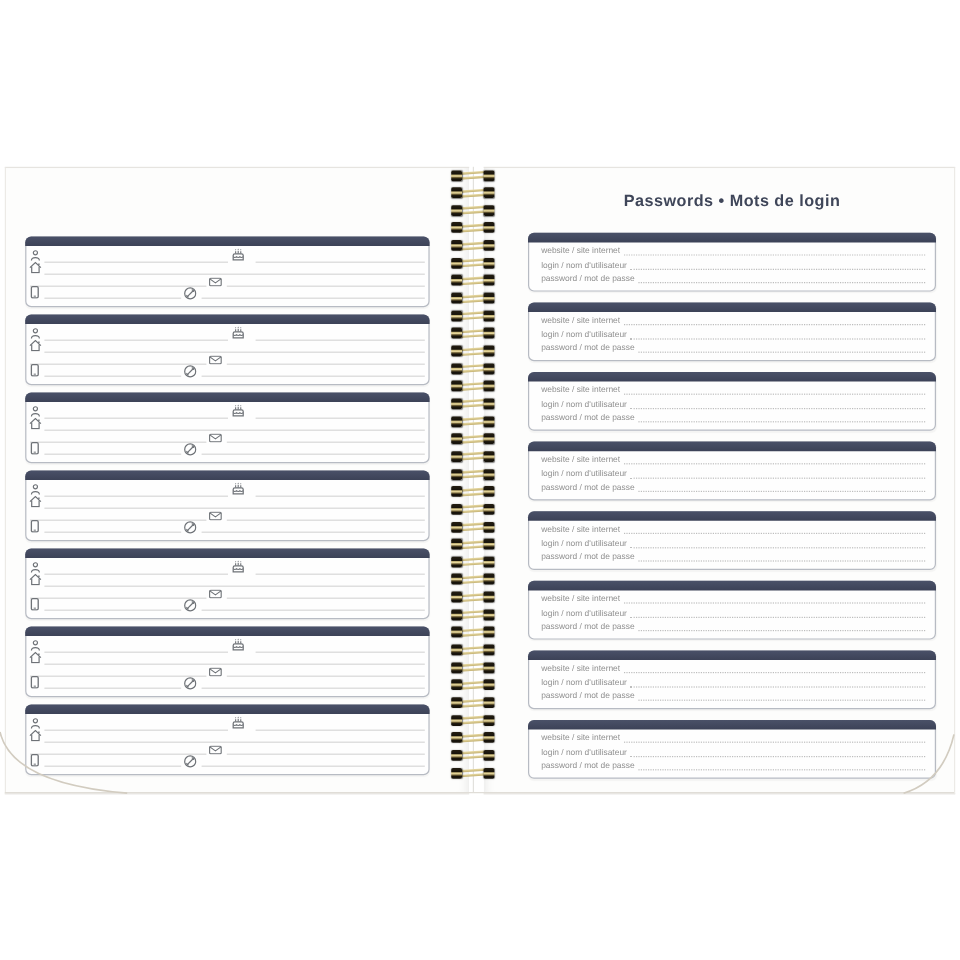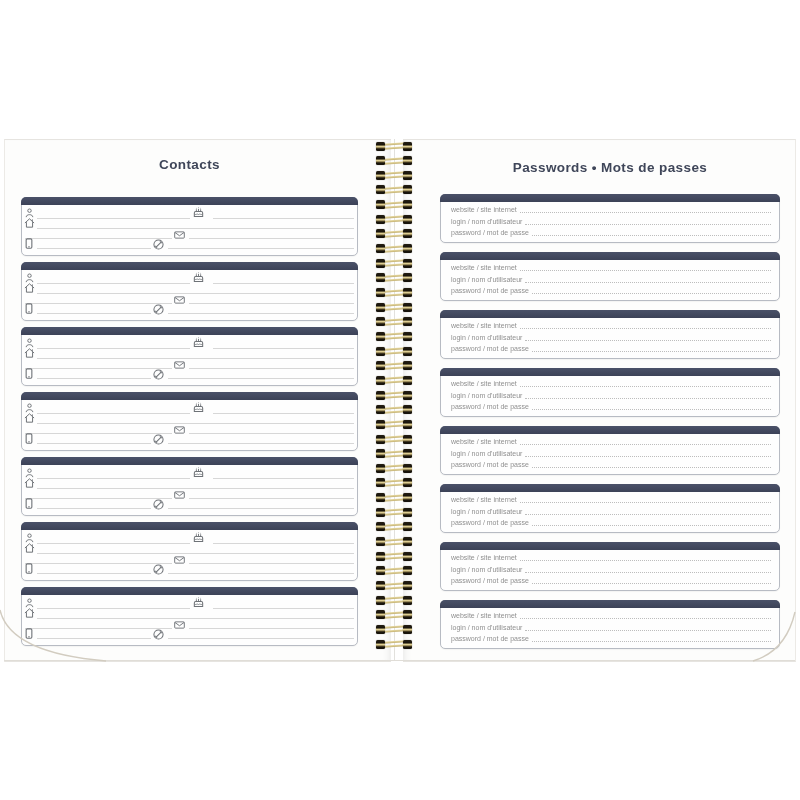--- a/index.html
+++ b/index.html
@@ -58,21 +58,20 @@
 
   
   .corner-svg{position:absolute;left:0;top:0;width:800px;height:800px;pointer-events:none;}
 </style>
 </head>
 <body>
 
 <div class="scene">
 
   <div class="page page-left">
-    <h2 class="page-title">Contacts</h2>
     <div id="contact-cards">
   <div class="contact-card">
     <div class="card-header"></div>
 
     <span class="cicon" style="left:3px;top:10px;">
       <svg width="9" height="10" viewBox="0 0 12 13" fill="none" stroke="#6e7277" stroke-width="1.3">
         <circle cx="6" cy="3.4" r="2.3"></circle>
               <path d="M1.6 12 C1.6 7.6 10.4 7.6 10.4 12"></path>
       </svg>
     </span>
@@ -469,21 +468,21 @@
               <path d="M3 7.4 C2.6 8.4 3.6 9.4 4.6 9"></path>
               <path d="M7.4 3 C8.4 2.6 9.4 3.6 9 4.6"></path>
       </svg>
     </span>
     <div class="cline" style="left:146px;top:50px;width:186px;"></div>
   </div>
 </div>
   </div>
 
   <div class="page page-right">
-    <h2 class="page-title">Passwords • Mots de passes</h2>
+    <h2 class="page-title">Passwords • Mots de login</h2>
     <div id="password-cards">
   <div class="password-card">
     <div class="card-header"></div>
     <div class="prow prow-1">
       <span class="plabel">website / site internet</span>
       <span class="pline"></span>
     </div>
     <div class="prow prow-2">
       <span class="plabel">login / nom d'utilisateur</span>
       <span class="pline"></span>

